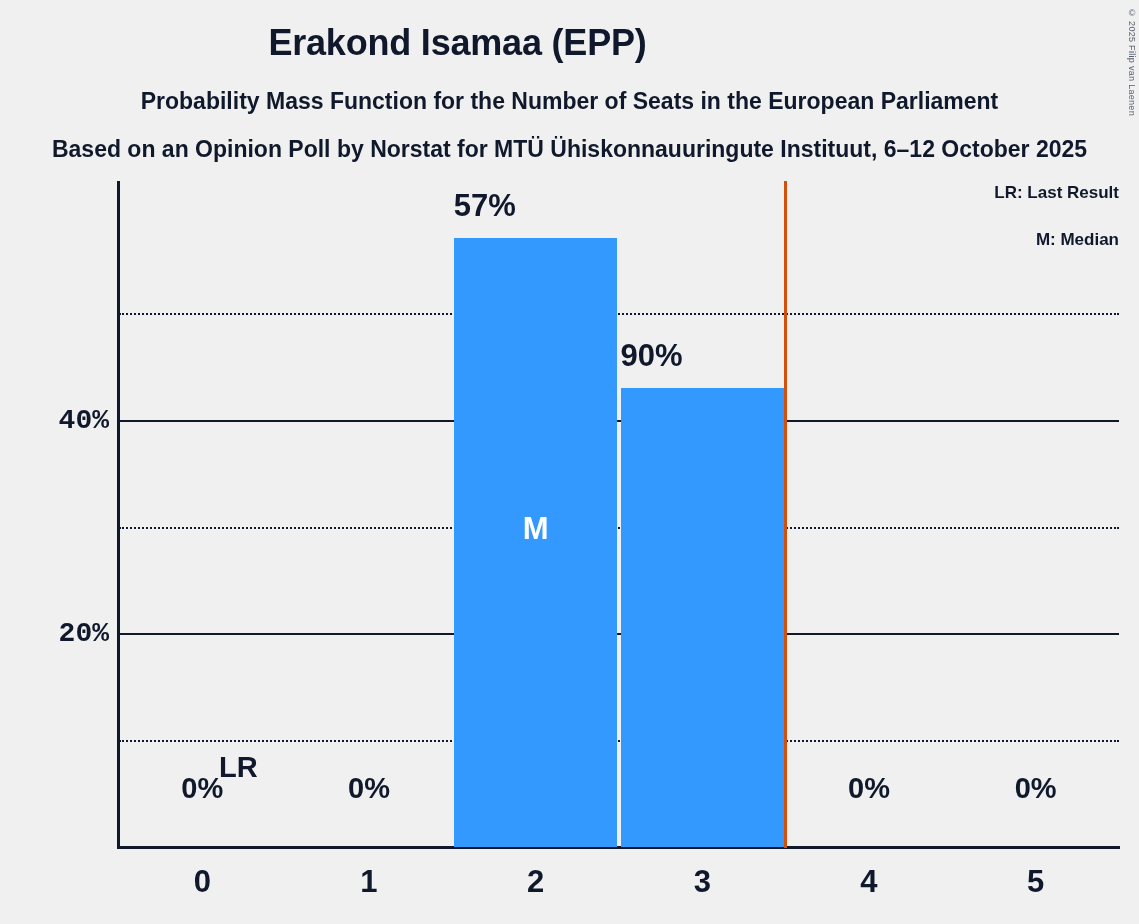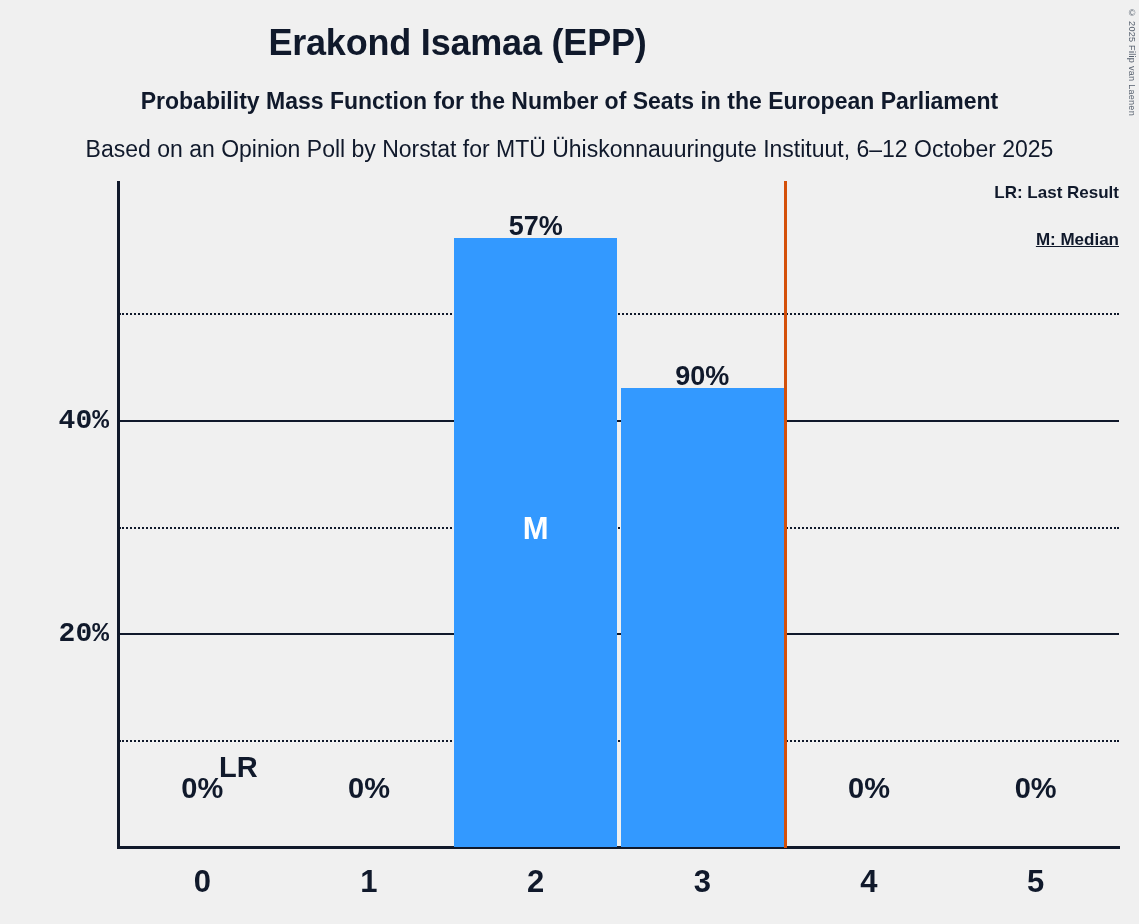--- a/index.html
+++ b/index.html
@@ -43,21 +43,21 @@
     font-size: 23px;
     font-weight: bold;
     white-space: nowrap;
   }
   .subsubtitle {
     position: absolute;
     left: 50%;
     top: 136px;
     transform: translateX(-50%);
     font-size: 23px;
-    font-weight: normal;
+    font-weight: bold;
     white-space: nowrap;
   }
   .copyright {
     position: absolute;
     right: 2px;
     top: 8px;
     font-size: 9px;
     color: #555f6d;
     white-space: nowrap;
     writing-mode: vertical-rl;
@@ -120,26 +120,24 @@
     left: 0;
     width: 100%;
     text-align: center;
     color: #ffffff;
     font-size: 31px;
     font-weight: bold;
     top: 273px;
   }
   .value-label {
     position: absolute;
-    text-align: center;
-    font-size: 27px;
+    font-size: 31px;
     font-weight: bold;
     white-space: nowrap;
     transform: translateY(-100%);
-    margin-top: 18px;
   }
   .zero-label {
     position: absolute;
     text-align: center;
     font-size: 29px;
     font-weight: bold;
     white-space: nowrap;
   }
   .lr-marker {
     position: absolute;
@@ -219,16 +217,16 @@
     <div id="xticks">
         <div class="xtick" style="left: 0px; width: 166.667px;">0</div>
         <div class="xtick" style="left: 166.667px; width: 166.667px;">1</div>
         <div class="xtick" style="left: 333.333px; width: 166.667px;">2</div>
         <div class="xtick" style="left: 500px; width: 166.667px;">3</div>
         <div class="xtick" style="left: 666.667px; width: 166.667px;">4</div>
         <div class="xtick" style="left: 833.333px; width: 166.667px;">5</div>
       </div>
 
     <div class="legend" style="top:2px;">LR: Last Result</div>
-    <div class="legend" style="top:49px;text-decoration:underline;">M: Median</div>
+    <div class="legend" style="top:49px;">M: Median</div>
   </div>
 
 </div>
 
 </body></html>

